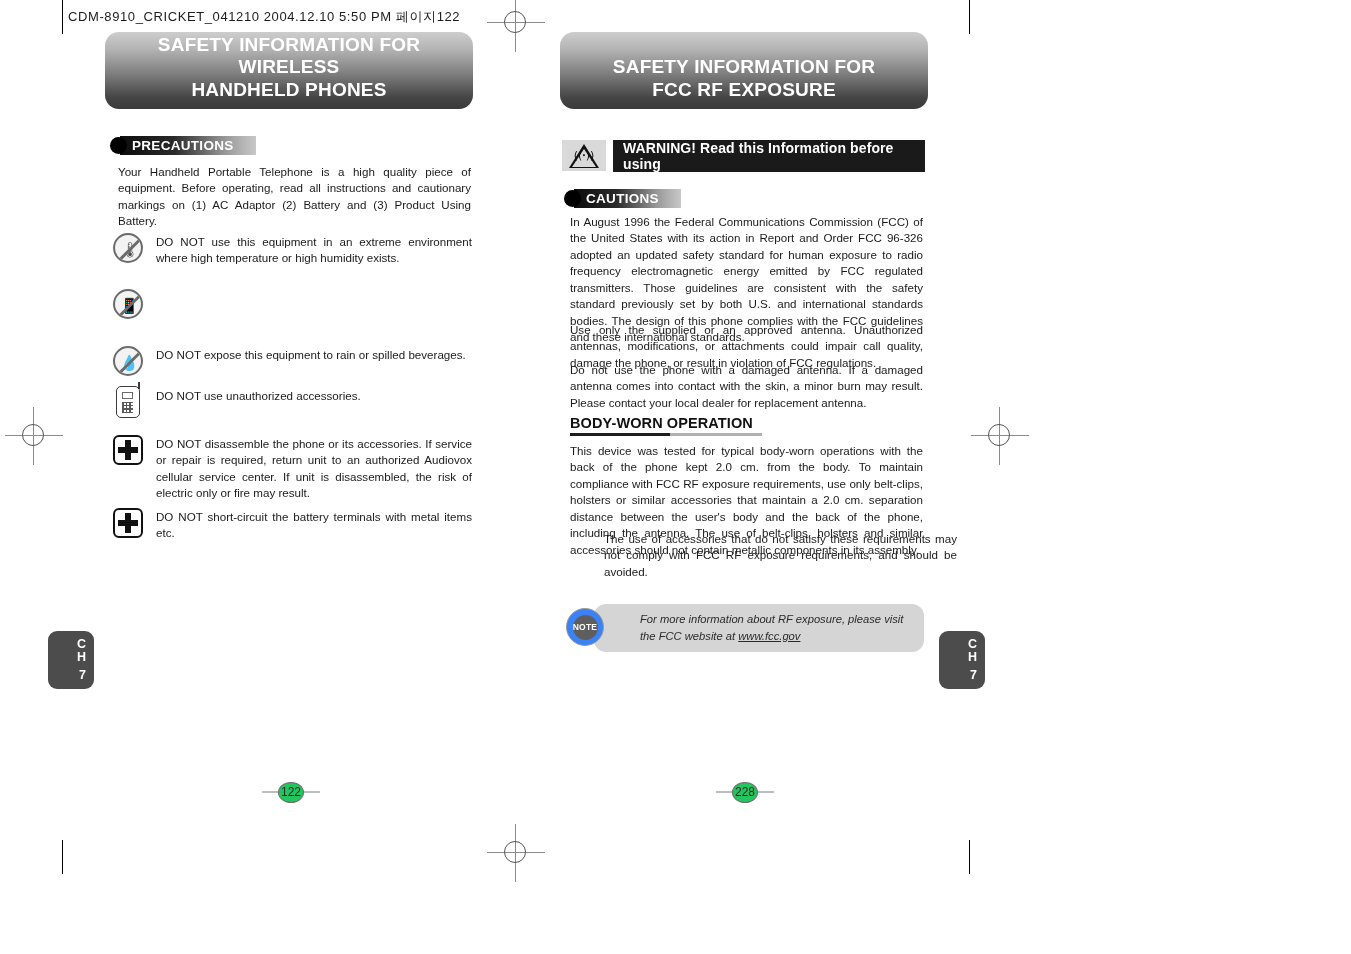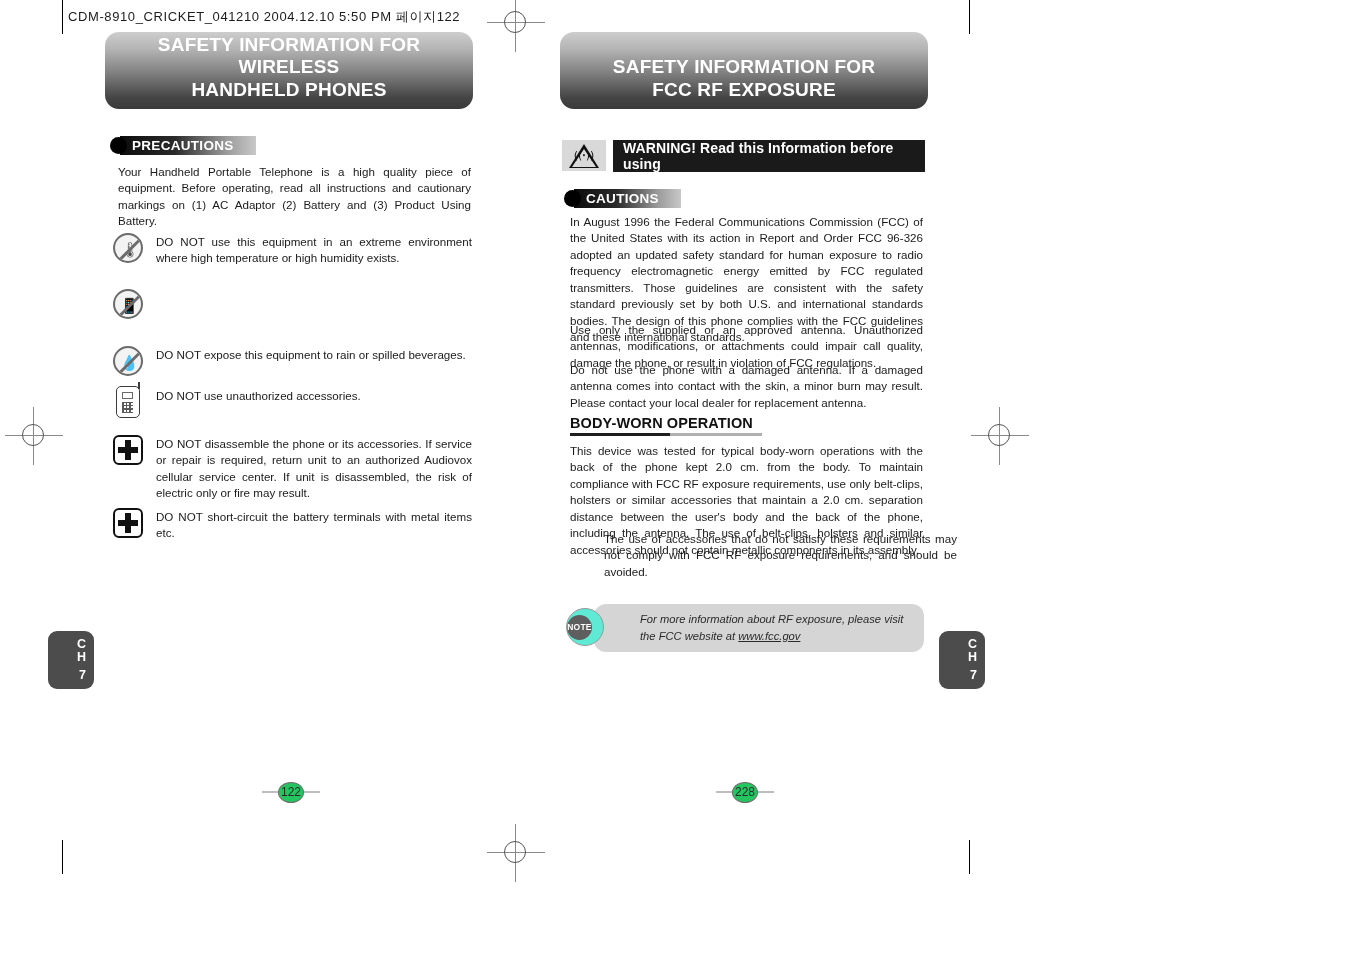--- a/index.html
+++ b/index.html
@@ -306,25 +306,25 @@
     padding-right: 14px;
   }
   .note-link { text-decoration: underline; }
   .note-icon {
     position: absolute;
     left: -28px;
     top: 4px;
     width: 36px;
     height: 36px;
     border-radius: 50%;
-    background: #5eead4;
+    background: #3b82f6;
     border: 1px solid #9a9a9a;
     display: flex;
     align-items: center;
-    justify-content: flex-start;
+    justify-content: center;
   }
   .note-icon .inner {
     width: 25px;
     height: 25px;
     border-radius: 50%;
     background: #5e5e5e;
     color: #fff;
     font-size: 8.5px;
     font-weight: bold;
     display: flex;

